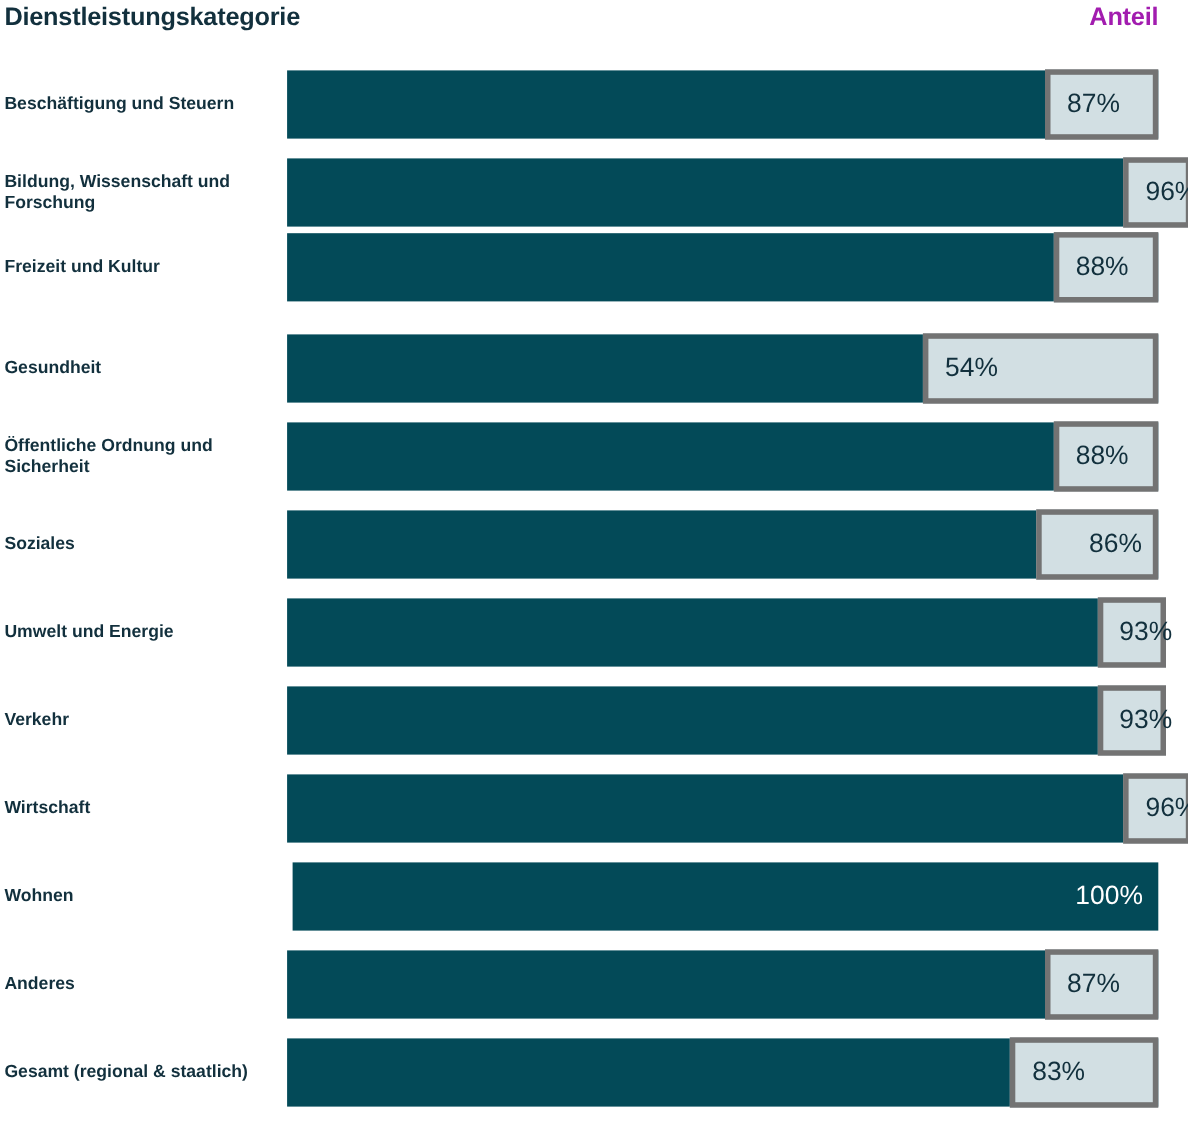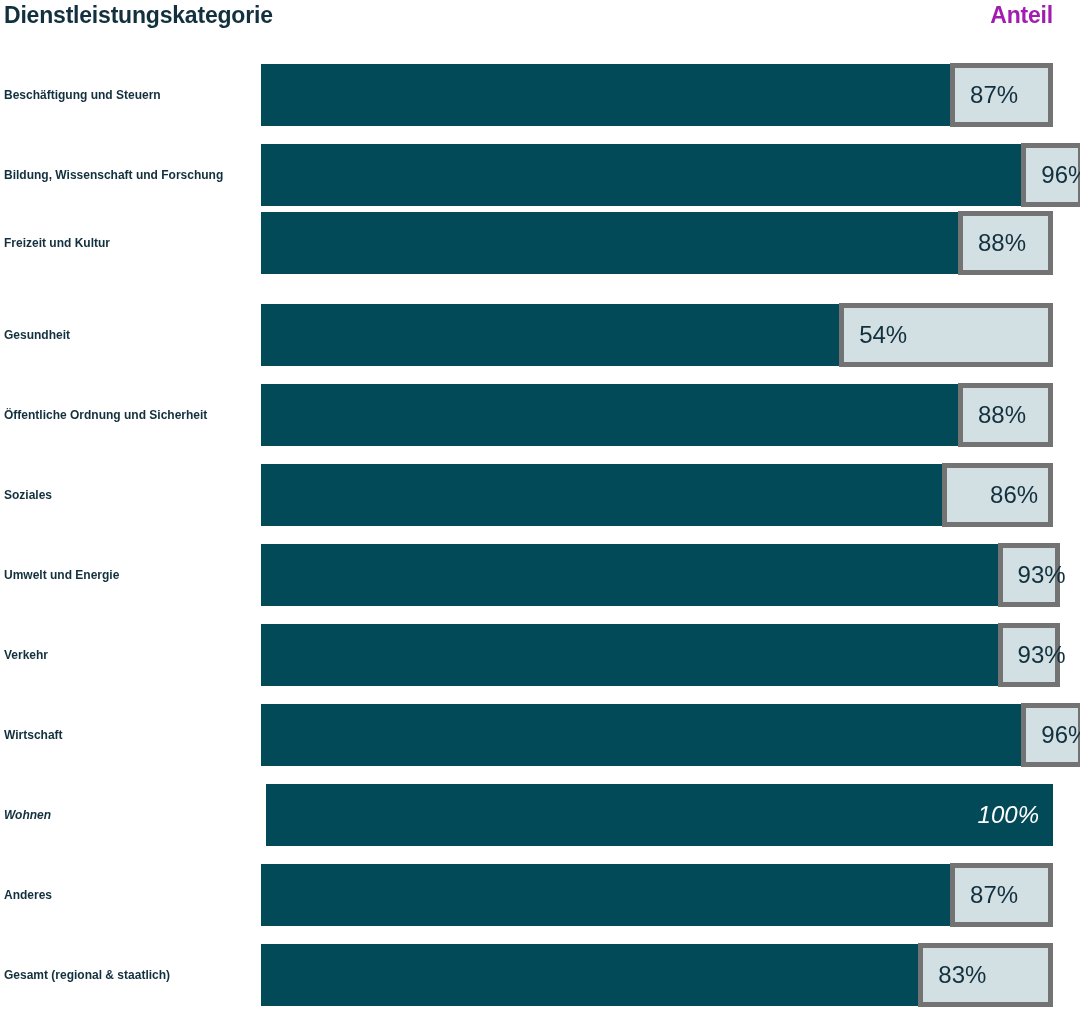--- a/index.html
+++ b/index.html
@@ -60,21 +60,21 @@
     width: 1080px;
     height: 62px;
   }
 
   .row-label {
     position: absolute;
     left: 4px;
     top: 50%;
     transform: translateY(-50%);
     width: 244px;
-    font-size: 12px;
+    font-size: 16px;
     font-weight: bold;
     line-height: 1.2;
     color: #12303d;
   }
 
   
   .bar-track {
     position: absolute;
     top: 0;
     height: 62px;
@@ -178,21 +178,21 @@
         <span class="pct">93%</span>
       </div>
     </div>
     <div class="row" style="top: 660px;">
       <div class="row-label">Wirtschaft</div>
       <div class="bar-track" style="left: 261px; width: 792px;"></div>
       <div class="bar-remainder" style="left: 1021.32px; width: 62px;">
         <span class="pct">96%</span>
       </div>
     </div>
-    <div class="row" style="top: 740px; font-style: italic;">
+    <div class="row" style="top: 740px;">
       <div class="row-label">Wohnen</div>
       <div class="bar-track" style="left: 266px; width: 787px;">
         <div class="pct-inside">100%</div>
       </div>
     </div>
     <div class="row" style="top: 820px;">
       <div class="row-label">Anderes</div>
       <div class="bar-track" style="left: 261px; width: 792px;"></div>
       <div class="bar-remainder" style="left: 950.04px; width: 102.96px;">
         <span class="pct">87%</span>

